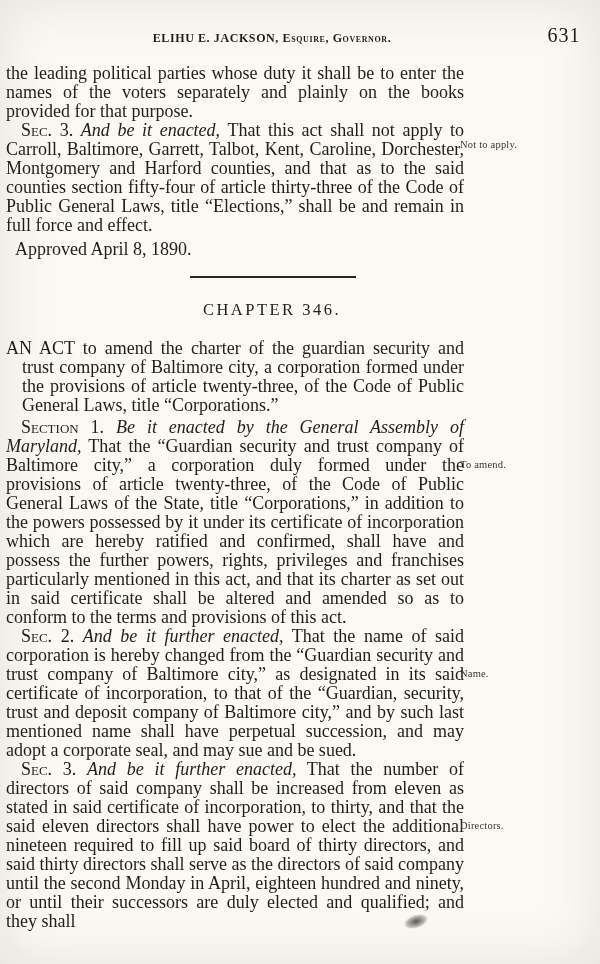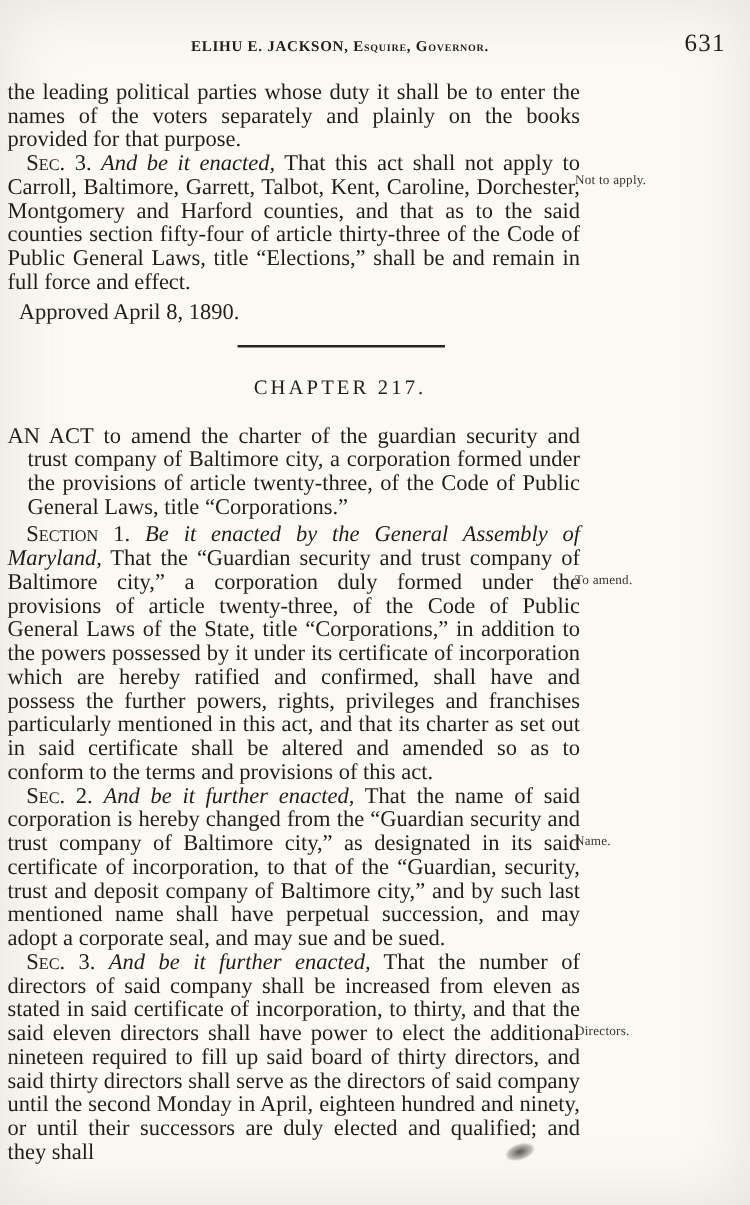--- a/index.html
+++ b/index.html
@@ -123,21 +123,21 @@
         <span>That this act shall not apply to Carroll, Baltimore, Garrett, Talbot, Kent, Caroline, Dorchester, Montgomery and Harford counties, and that as to the said counties section fifty-four of article thirty-three of the Code of Public General Laws, title “Elections,” shall be and remain in full force and effect.</span>
       </p>
       <div class="margin-note mn-sec3">Not to apply.</div>
     </div>
 
 
     <p class="para approval">Approved April 8, 1890.</p>
 
     <hr class="divider">
 
-    <div class="chapter">CHAPTER 217.</div>
+    <div class="chapter">CHAPTER 346.</div>
 
     <p class="para an-act">AN ACT to amend the charter of the guardian security and trust company of Baltimore city, a corporation formed under the provisions of article twenty-three, of the Code of Public General Laws, title “Corporations.”</p>
 
     <div class="block">
       <p class="para indent">
         <span class="sc">Section 1.</span>
         <em>Be it enacted by the General Assembly of Maryland,</em>
         <span>That the “Guardian security and trust company of Baltimore city,” a corporation duly formed under the provisions of article twenty-three, of the Code of Public General Laws of the State, title “Corporations,” in addition to the powers possessed by it under its certificate of incorporation which are hereby ratified and confirmed, shall have and possess the further powers, rights, privileges and franchises particularly mentioned in this act, and that its charter as set out in said certificate shall be altered and amended so as to conform to the terms and provisions of this act.</span>
       </p>
       <div class="margin-note mn-s1">To amend.</div>

